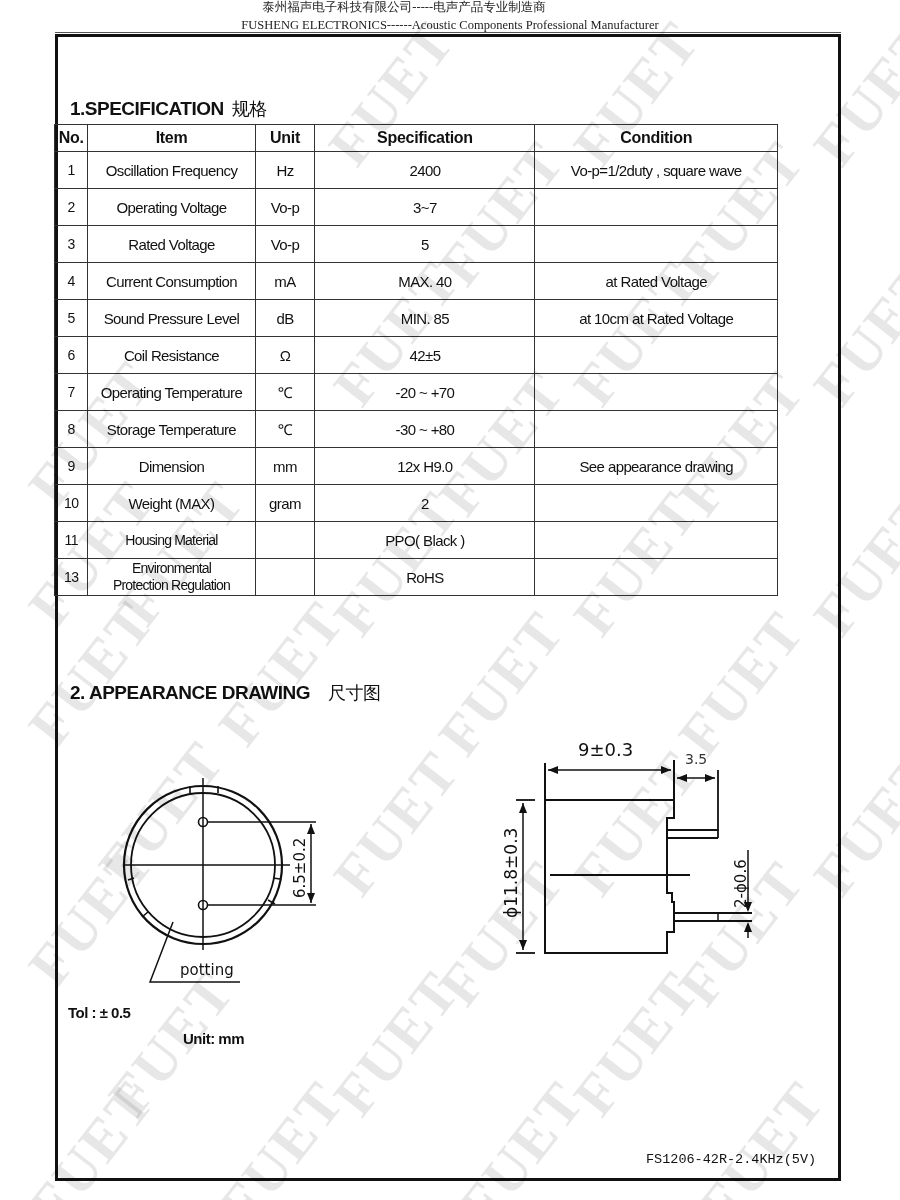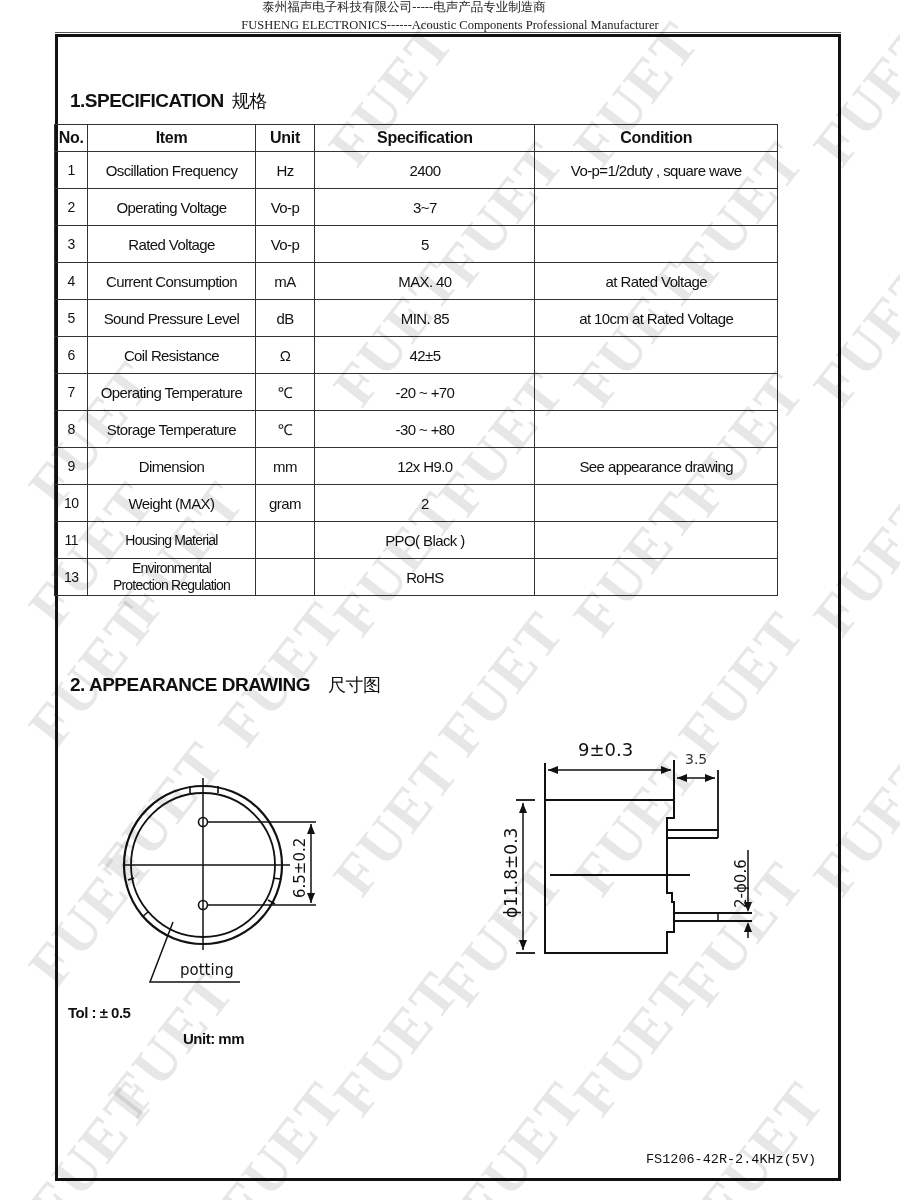--- a/index.html
+++ b/index.html
@@ -12,21 +12,21 @@
   .header .line2 { position: absolute; top: 18px; left: 0; width: 900px; text-align: center; }
 
   .frame { position: absolute; left: 55px; top: 34px; width: 780px; height: 1141px;
            border: 3px solid #111; box-sizing: content-box; }
   .frame-topline { position: absolute; left: 55px; top: 32px; width: 786px; height: 1px; background:#555; }
 
   .watermarks { position: absolute; left: 0; top: 0; width: 900px; height: 1200px; pointer-events: none; overflow: hidden; }
   .wm { position: absolute; font-family: "Liberation Serif", serif; font-weight: bold; font-size: 58px;
         color: #000; opacity: 0.09; transform: rotate(-52deg); transform-origin: center; letter-spacing: 2px; white-space: nowrap; }
 
-  .sec-title { position: absolute; font-weight: bold; font-size: 19px; letter-spacing: -0.5px; }
+  .sec-title { position: absolute; font-weight: bold; font-size: 19px; letter-spacing: -0.5px; margin-top: 8px; }
   .sec-title .cn { font-weight: normal; margin-left: 8px; font-family: "DejaVu Sans", sans-serif; font-size: 18px; }
 
   table.spec { position: absolute; left: 54px; top: 124px; width: 724px; border-collapse: collapse;
                font-size: 15px; letter-spacing: -0.6px; }
   table.spec th, table.spec td { border: 1px solid #333; text-align: center; padding: 0; }
   table.spec th { font-weight: bold; font-size: 16px; height: 26px; letter-spacing: -0.3px; }
   table.spec td { height: 36px; }
   table.spec td.small { font-size: 14px; line-height: 17px; letter-spacing: -0.8px; }
   table.spec td.no { font-size: 14px; }
 

